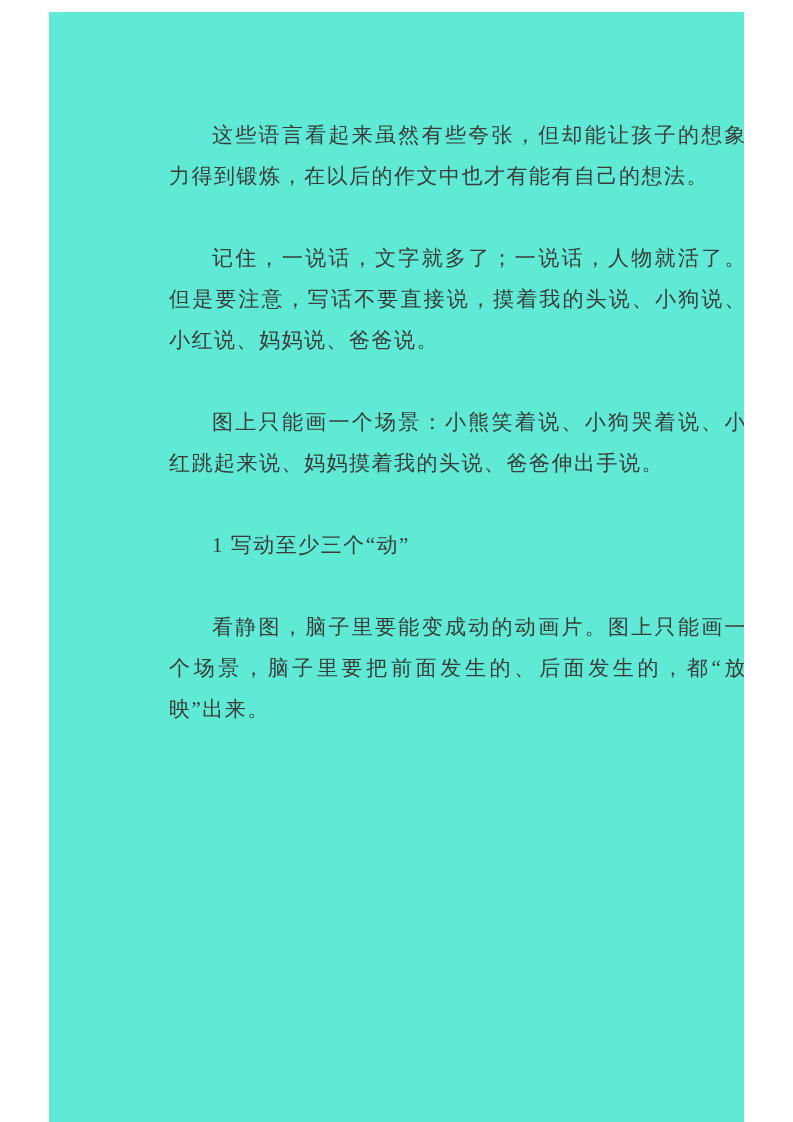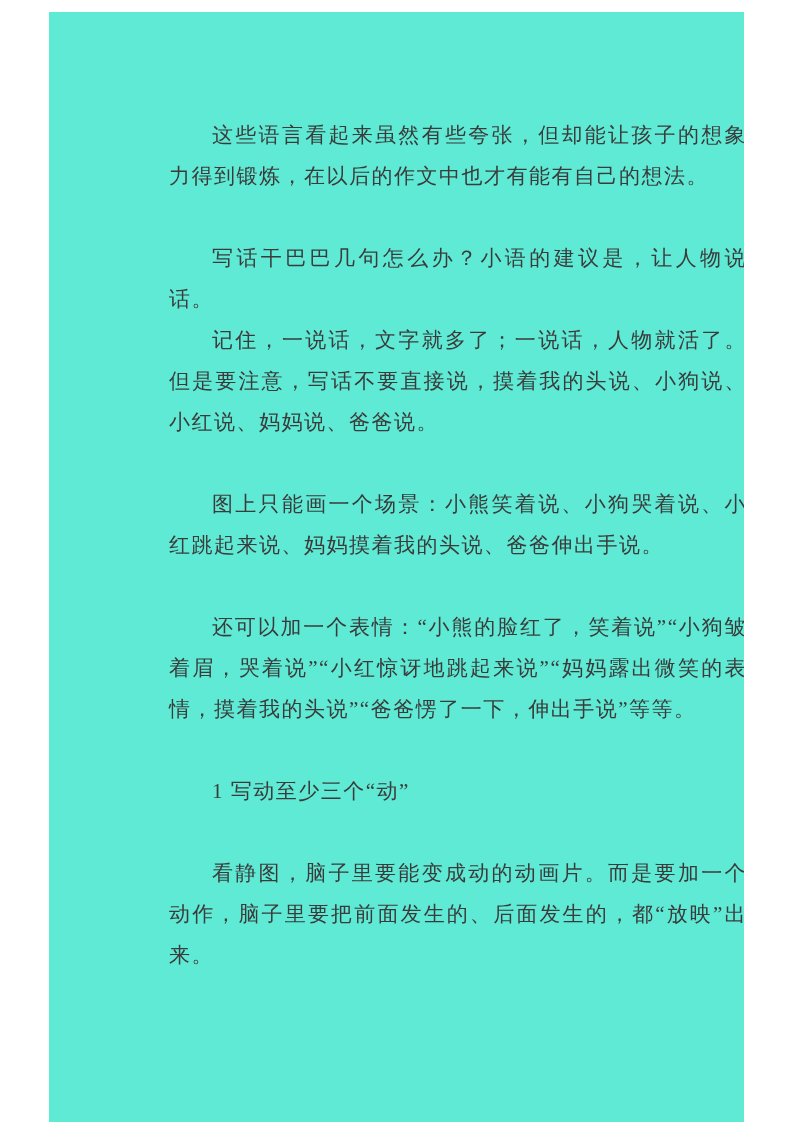--- a/index.html
+++ b/index.html
@@ -36,20 +36,18 @@
   .para.tight {
     margin-bottom: 0;
   }
 </style>
 </head>
 <body style="background: rgb(255, 255, 255);">
 
 <div class="page">
   <div class="doc-body">
       <p class="para" style="color: rgb(59, 59, 59);">这些语言看起来虽然有些夸张，但却能让孩子的想象力得到锻炼，在以后的作文中也才有能有自己的想法。</p>
-      <p class="para tight" style="color: rgb(59, 59, 59);">写话干巴巴几句怎么办？小语的建议是，让人物说话。</p>
       <p class="para" style="color: rgb(59, 59, 59);">记住，一说话，文字就多了；一说话，人物就活了。但是要注意，写话不要直接说，摸着我的头说、小狗说、小红说、妈妈说、爸爸说。</p>
       <p class="para" style="color: rgb(59, 59, 59);">图上只能画一个场景：小熊笑着说、小狗哭着说、小红跳起来说、妈妈摸着我的头说、爸爸伸出手说。</p>
-      <p class="para" style="color: rgb(59, 59, 59);">还可以加一个表情：“小熊的脸红了，笑着说”“小狗皱着眉，哭着说”“小红惊讶地跳起来说”“妈妈露出微笑的表情，摸着我的头说”“爸爸愣了一下，伸出手说”等等。</p>
       <p class="para" style="color: rgb(59, 59, 59);">1 写动至少三个“动”</p>
-      <p class="para" style="color: rgb(59, 59, 59);">看静图，脑子里要能变成动的动画片。而是要加一个动作，脑子里要把前面发生的、后面发生的，都“放映”出来。</p>
+      <p class="para" style="color: rgb(59, 59, 59);">看静图，脑子里要能变成动的动画片。图上只能画一个场景，脑子里要把前面发生的、后面发生的，都“放映”出来。</p>
     </div>
 </div>
 
 </body></html>

